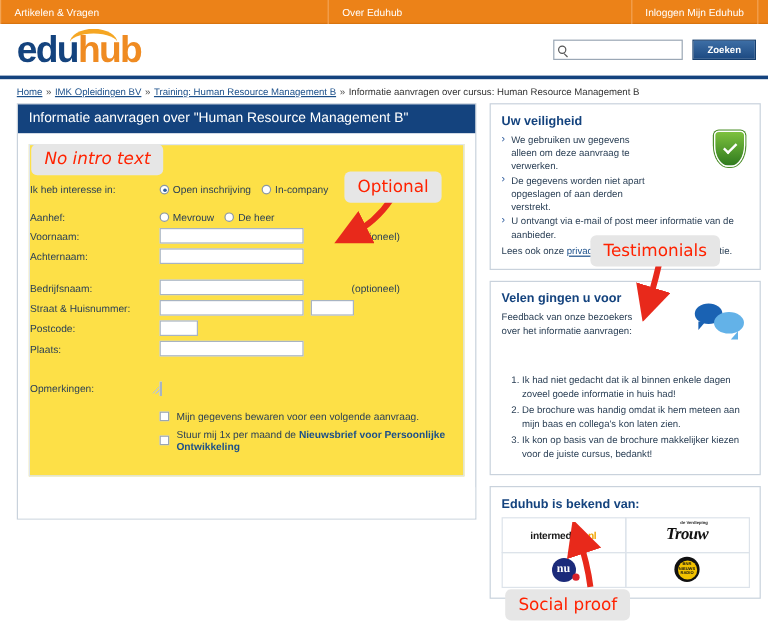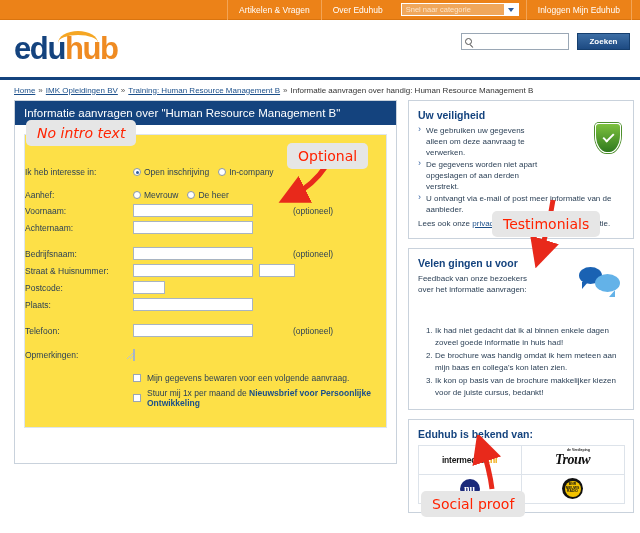--- a/index.html
+++ b/index.html
@@ -10,21 +10,21 @@
     font-family:"Liberation Sans", sans-serif;
     font-size:9px;
     color:#333;
     position:relative;
     overflow:hidden;
   }
 
   
   .topbar {
     height:20px; background:#ec8218;
-    display:flex; align-items:center; justify-content:flex-end;
+    display:flex; align-items:center; justify-content:space-between;
     padding-right:8px;
     border-bottom:1px solid #d9740f;
   }
   .topbar .tb-link {
     color:#ffffff; font-size:8.5px; padding:0 11px;
     line-height:20px; height:20px; white-space:nowrap;
     border-left:1px solid #f3a455;
     text-decoration:none;
   }
   .topbar .tb-link.last { border-right:1px solid #f3a455; }
@@ -38,21 +38,21 @@
     position:absolute; right:0; top:0; width:14px; height:11px;
     background:#ffffff; display:flex; align-items:center; justify-content:center;
   }
   .tb-select .arrowbox .car {
     width:0;height:0;border-left:3px solid transparent;border-right:3px solid transparent;
     border-top:4px solid #2a5a9c;
   }
 
   
   .header {
-    height:60px; background:#ffffff; position:relative;
+    height:46px; background:#ffffff; position:relative;
     border-bottom:3px solid #14437e;
     padding-left:14px;
     display:flex; align-items:center;
   }
   .logo { font-size:31px; font-weight:bold; letter-spacing:-1.4px; line-height:1; }
   .logo .edu { color:#14437e; }
   .logo .hub { color:#ef8b22; }
   .logo-wrap { position:relative; }
   .logo-arc {
     position:absolute; left:44px; top:-2px; width:40px; height:12px;
@@ -216,26 +216,20 @@
     white-space:nowrap; z-index:40;
   }
   .arrow-svg { position:absolute; z-index:39; }
 </style>
 </head>
 <body>
 
 <div class="topbar">
   <a class="tb-link" href="#">Artikelen &amp; Vragen</a>
   <a class="tb-link" href="#">Over Eduhub</a>
-  <div class="tb-select">
-    <span class="ph">Snel naar categorie</span>
-    <span class="arrowbox">
-        <span class="car"></span>
-      </span>
-  </div>
   <a class="tb-link last" href="#">Inloggen Mijn Eduhub</a>
 </div>
 
 <div class="header">
   <div class="logo-wrap">
     <div class="logo-arc"></div>
     <div class="logo">
       <span class="edu">edu</span><span class="hub">hub</span>
     </div>
   </div>
@@ -248,21 +242,21 @@
   </div>
 </div>
 
 <div class="breadcrumb">
   <a href="#">Home</a>
   <span class="sep">»</span>
   <a href="#">IMK Opleidingen BV</a>
   <span class="sep">»</span>
   <a href="#">Training: Human Resource Management B</a>
   <span class="sep">»</span>
-  <span class="cur">Informatie aanvragen over handig: Human Resource Management B</span>
+  <span class="cur">Informatie aanvragen over cursus: Human Resource Management B</span>
 </div>
 
 <div class="page">
 
   <div class="col-main">
     <div class="panel">
       <div class="panel-head">Informatie aanvragen over "Human Resource Management B"</div>
 
       <div class="form-area">
         <div class="form-top-blank"></div>
@@ -357,27 +351,20 @@
                   <span class="inp w120"></span>
                 </td>
             <td class="opt"></td>
           </tr>
 
           <tr class="spacer-row">
                 <td colspan="3"></td>
               </tr>
 
 
-          <tr>
-            <td class="lab">Telefoon:</td>
-            <td class="fld">
-                  <span class="inp w120"></span>
-                </td>
-            <td class="opt">(optioneel)</td>
-          </tr>
 
           <tr class="spacer-row">
                 <td colspan="3"></td>
               </tr>
 
           <tr>
             <td class="lab" style="vertical-align:top;padding-top:2px;">Opmerkingen:</td>
             <td colspan="2"><span class="ta"></span></td>
           </tr>
 
@@ -486,14 +473,14 @@
   <defs>
       <marker id="ah3" markerWidth="6" markerHeight="6" refX="3" refY="3" orient="auto">
     <path d="M0,0 L6,3 L0,6 z" fill="#e8291b"></path>
       </marker>
     </defs>
   <path d="M22,54 C20,38 16,24 12,12" stroke="#e8291b" stroke-width="5" fill="none" marker-end="url(#ah3)"></path>
 </svg>
 
 <div class="anno" style="left:26px; top:120px;font-style:italic;">No intro text</div>
 <div class="anno" style="left:287px; top:143px;">Optional</div>
-<div class="anno" style="left:492px; top:196px;margin-top:15px;">Testimonials</div>
+<div class="anno" style="left:492px; top:196px;">Testimonials</div>
 <div class="anno" style="left:421px; top:491px;">Social proof</div>
 
 </body></html>

